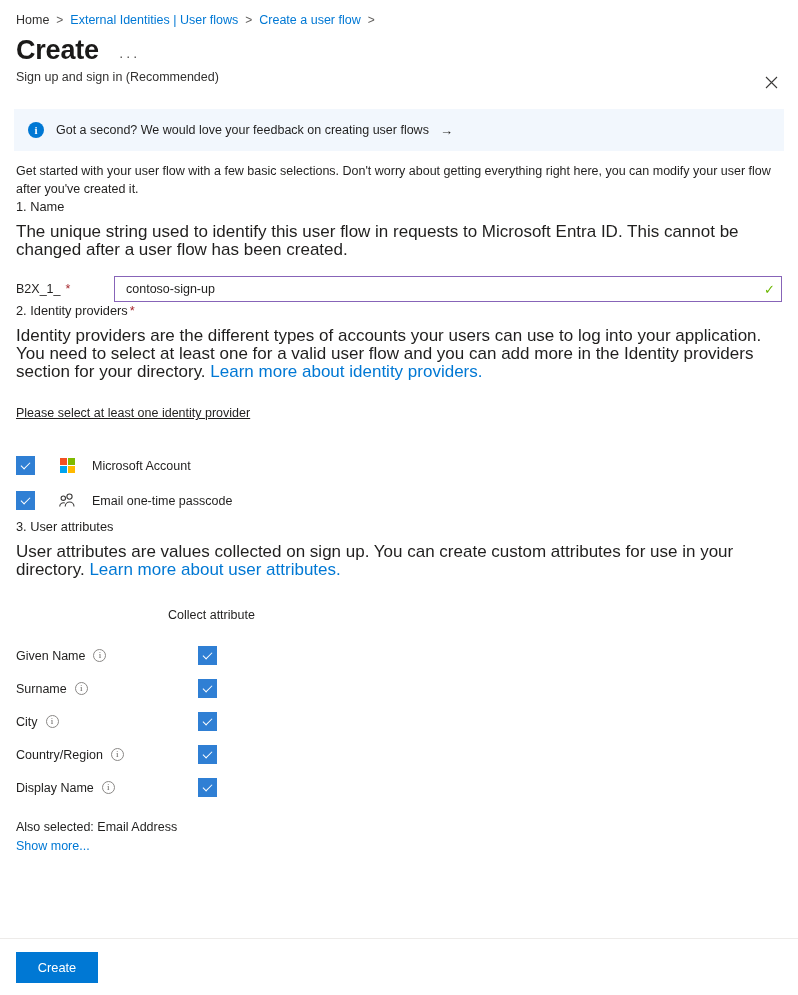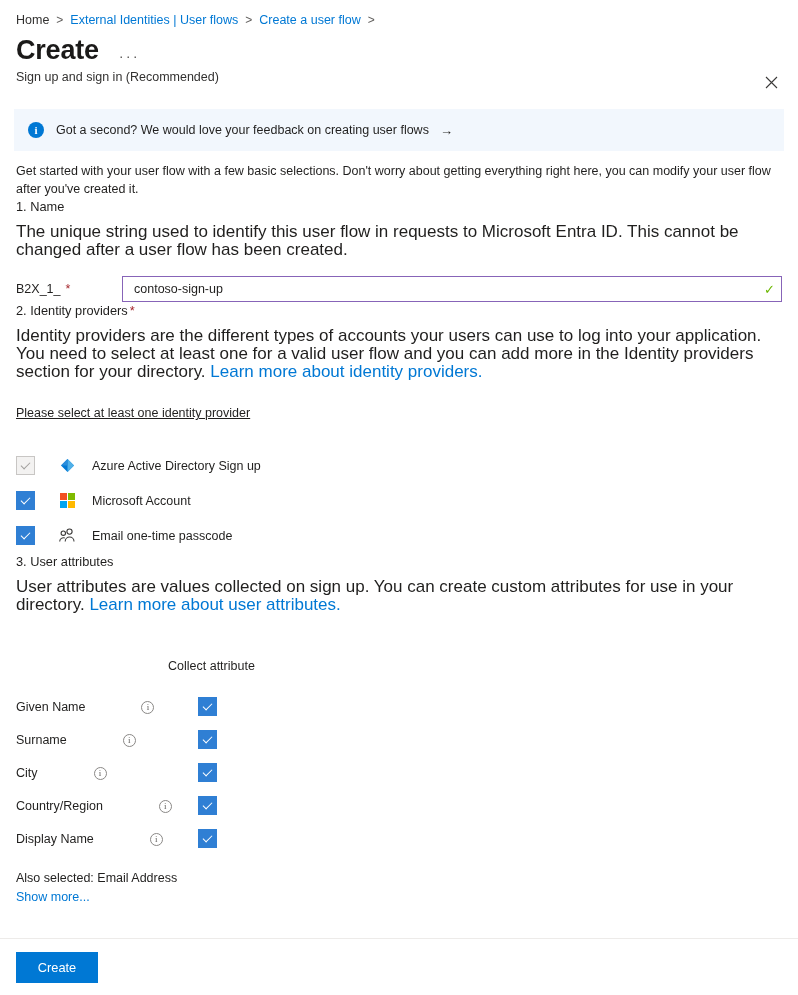--- a/index.html
+++ b/index.html
@@ -155,21 +155,20 @@
   }
   .name-prefix .req-star { margin-left: 5px; }
   .input-wrap {
     flex: 1;
     height: 26px;
     border: 1px solid #8764b8;
     background: #fff;
     display: flex;
     align-items: center;
     padding: 0 6px 0 9px;
-    margin-left: 8px;
   }
   .name-input {
     flex: 1;
     border: none;
     outline: none;
     font-family: "Liberation Sans", sans-serif;
     font-size: 12.5px;
     color: #201f1e;
     background: transparent;
     height: 22px;
@@ -248,38 +247,38 @@
   .ms-logo { width: 15px; height: 15px; display: grid;
     grid-template-columns: 7px 7px; grid-template-rows: 7px 7px; gap: 1px; }
   .ms-logo i { display: block; }
   .ms-r { background: #f25022; }
   .ms-g { background: #7fba00; }
   .ms-b { background: #00a4ef; }
   .ms-y { background: #ffb900; }
 
   
   .collect-head {
-    margin-top: 45px;
+    margin-top: 29px;
     margin-left: 152px;
     font-size: 12.5px;
     color: #201f1e;
   }
   .attr-list { margin-top: 17px; }
   .attr-row {
     display: flex;
     align-items: center;
     height: 33px;
   }
   .attr-name {
     font-size: 12.5px;
     color: #201f1e;
     display: flex;
     align-items: center;
   }
-  .attr-cell-name { width: 182px; flex: none; display:flex; align-items:flex-end;gap:48px; }
+  .attr-cell-name { width: 182px; flex: none; display:flex; align-items:flex-start; }
   .info-circle {
     width: 13px; height: 13px;
     border: 1px solid #8a8886;
     border-radius: 50%;
     color: #605e5c;
     font-size: 9px;
     line-height: 11px;
     text-align: center;
     margin-left: 8px;
     font-family: "Liberation Serif", serif;
@@ -378,31 +377,20 @@
       <span>2. Identity providers</span><span class="req-star">*</span>
     </div>
     <div class="section-desc">
       <span>Identity providers are the different types of accounts your users can use to log into your application. You need to select at least one for a valid user flow and you can add more in the Identity providers section for your directory. </span><a class="link">Learn more about identity providers.</a>
     </div>
 
     <div class="hint-text">Please select at least one identity provider</div>
 
     <div class="idp-list">
 
-      <div class="idp-row">
-        <span class="cb disabled"></span>
-        <span class="idp-icon">
-          <svg width="17" height="17" viewBox="0 0 17 17">
-            <polygon points="8.5,2 15,8.5 8.5,15 2,8.5" fill="#0078d4"></polygon>
-            <polygon points="8.5,2 15,8.5 8.5,15" fill="#50b0e8"></polygon>
-            <polygon points="8.5,2 2,8.5 8.5,8.5" fill="#2a8ddb"></polygon>
-          </svg>
-        </span>
-        <span class="idp-label">Azure Active Directory Sign up</span>
-      </div>
 
       <div class="idp-row">
         <span class="cb checked"></span>
         <span class="idp-icon">
           <span class="ms-logo">
             <i class="ms-r"></i>
               <i class="ms-g"></i>
               <i class="ms-b"></i>
               <i class="ms-y"></i>
           </span>

